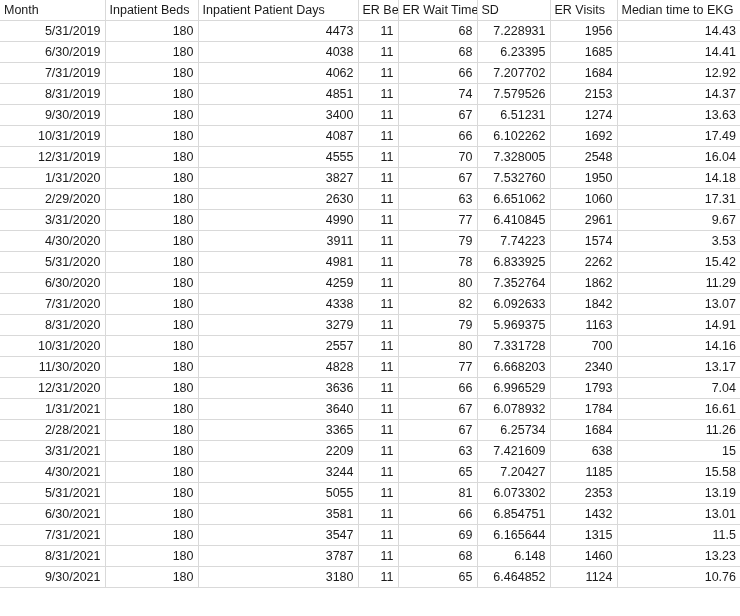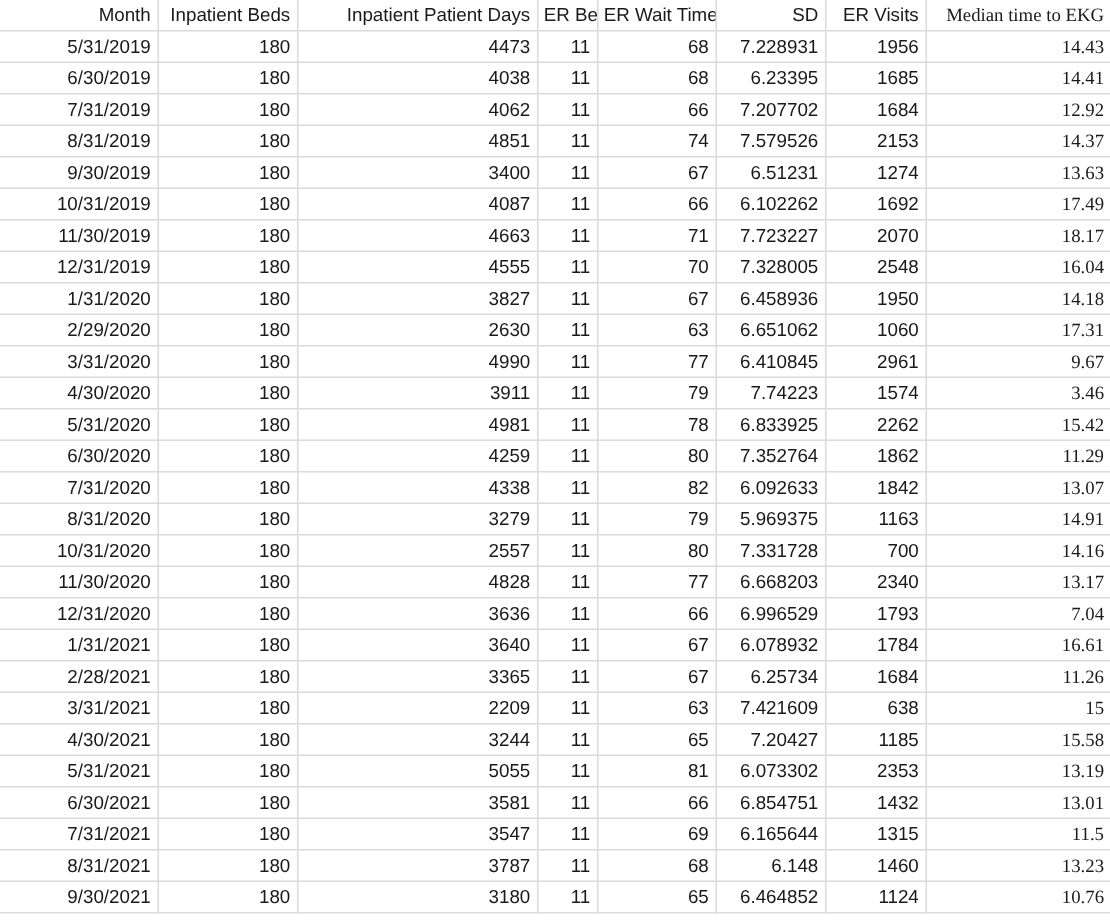--- a/index.html
+++ b/index.html
@@ -28,32 +28,31 @@
     border-right: 1px solid #d9d9d9;
     overflow: hidden;
     white-space: nowrap;
     font-weight: normal;
     vertical-align: middle;
     box-sizing: border-box;
   }
   table.sheet tr td:last-child,
   table.sheet tr th:last-child {
     border-right: none;
-    font-family: Liberation Serif, serif;
   }
   .c-month   { width: 105px; }
   .c-ipbeds  { width:  93px; }
   .c-ipdays  { width: 160px; }
   .c-erbeds  { width:  40px; }
   .c-erwait  { width:  79px; }
   .c-sd      { width:  73px; }
   .c-ervis   { width:  67px; }
   .c-ekg     { width: 123px; }
 
-  th { text-align: right; }
+  th { text-align: left; }
   td { text-align: right; }
   .sd-cell { text-align: right; padding-right: 6px; }
 </style>
 </head>
 <body>
 
 <table class="sheet">
   <colgroup>
     <col class="c-month">
       <col class="c-ipbeds">
@@ -131,46 +130,36 @@
         <td>10/31/2019</td>
         <td>180</td>
         <td>4087</td>
         <td>11</td>
         <td>66</td>
         <td class="sd-cell">6.102262</td>
         <td>1692</td>
         <td>17.49</td>
       </tr>
       <tr>
-        <td>11/30/2019</td>
-        <td>180</td>
-        <td>4663</td>
-        <td>11</td>
-        <td>71</td>
-        <td class="sd-cell">7.723227</td>
-        <td>2070</td>
-        <td>18.17</td>
-      </tr>
-      <tr>
         <td>12/31/2019</td>
         <td>180</td>
         <td>4555</td>
         <td>11</td>
         <td>70</td>
         <td class="sd-cell">7.328005</td>
         <td>2548</td>
         <td>16.04</td>
       </tr>
       <tr>
         <td>1/31/2020</td>
         <td>180</td>
         <td>3827</td>
         <td>11</td>
         <td>67</td>
-        <td class="sd-cell">6.458936</td>
+        <td class="sd-cell">7.532760</td>
         <td>1950</td>
         <td>14.18</td>
       </tr>
       <tr>
         <td>2/29/2020</td>
         <td>180</td>
         <td>2630</td>
         <td>11</td>
         <td>63</td>
         <td class="sd-cell">6.651062</td>
@@ -188,21 +177,21 @@
         <td>9.67</td>
       </tr>
       <tr>
         <td>4/30/2020</td>
         <td>180</td>
         <td>3911</td>
         <td>11</td>
         <td>79</td>
         <td class="sd-cell">7.74223</td>
         <td>1574</td>
-        <td>3.46</td>
+        <td>3.53</td>
       </tr>
       <tr>
         <td>5/31/2020</td>
         <td>180</td>
         <td>4981</td>
         <td>11</td>
         <td>78</td>
         <td class="sd-cell">6.833925</td>
         <td>2262</td>
         <td>15.42</td>

